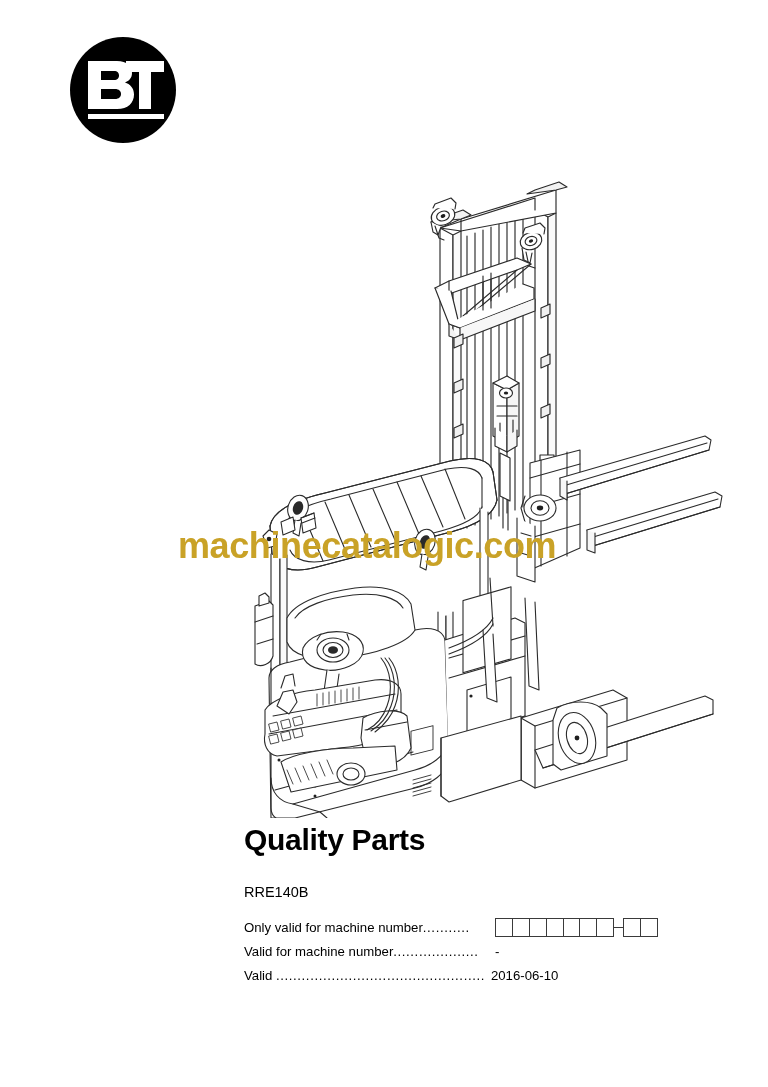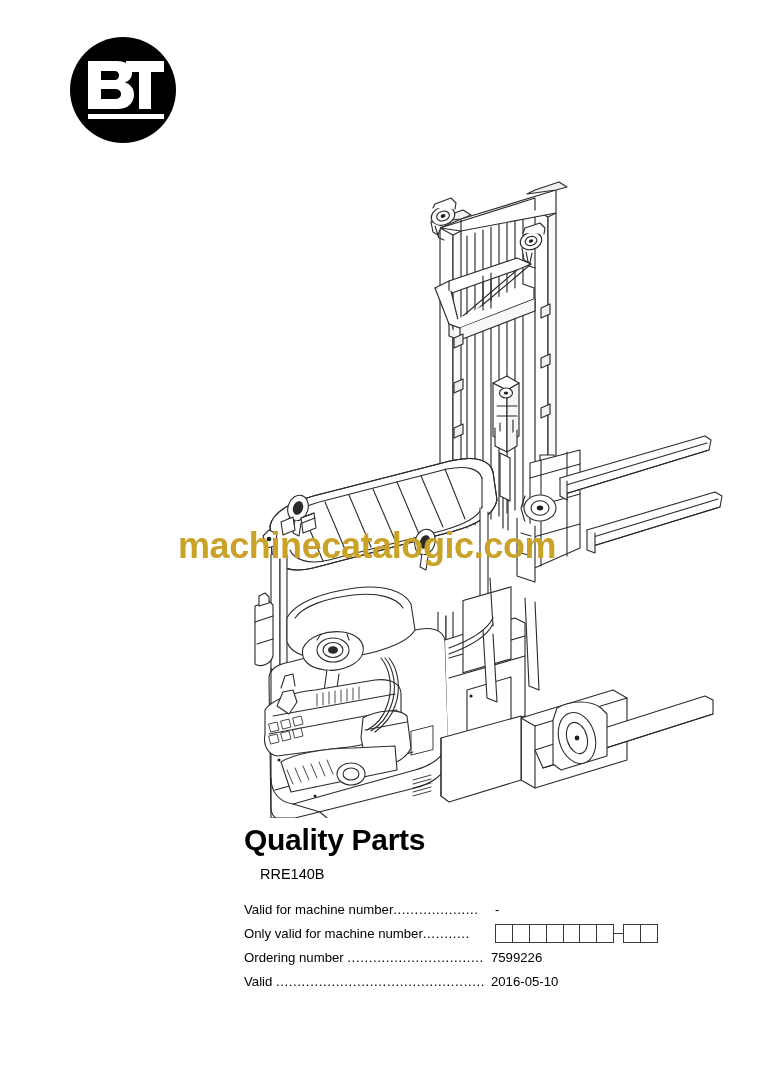--- a/index.html
+++ b/index.html
@@ -36,24 +36,24 @@
     pointer-events:none;
     z-index:5;
   }
 
   
   #title-block{
     position:absolute;left:244px;top:823px;width:470px;
   }
   #doc-title{
     font-size:30px;font-weight:700;letter-spacing:-0.3px;
-    margin:0 0 8px 0;line-height:34px;
+    margin:0 0 26px 0;line-height:34px;
   }
   #model-code{
-    font-size:14.5px;font-weight:400;margin:0 0 14px 16px;line-height:18px;
+    font-size:14.5px;font-weight:400;margin:0 0 14px 0;line-height:18px;
   }
 
   .meta-table{border-collapse:collapse;width:470px;}
   .meta-table tr{height:24px;}
   .meta-label{
     font-size:13.2px;font-weight:400;
     white-space:nowrap;
     padding:0;vertical-align:middle;
     width:240px;
     overflow:hidden;
@@ -421,27 +421,20 @@
 
     <h1 id="doc-title">Quality Parts</h1>
 
     <div id="model-code">RRE140B</div>
 
     <table class="meta-table">
       <tbody>
 
         <tr>
           <td class="meta-label">
-            <span class="lbl">Valid for machine number</span><span class="dots">....................</span>
-          </td>
-          <td class="meta-value indent">-</td>
-        </tr>
-
-        <tr>
-          <td class="meta-label">
             <span class="lbl">Only valid for machine number</span><span class="dots">...........</span>
           </td>
           <td class="meta-value">
             <div class="serial-row">
               <div class="serial-box"></div>
               <div class="serial-box"></div>
               <div class="serial-box"></div>
               <div class="serial-box"></div>
               <div class="serial-box"></div>
               <div class="serial-box"></div>
@@ -450,30 +443,31 @@
               <div class="serial-group2">
                 <div class="serial-box"></div>
                 <div class="serial-box"></div>
               </div>
             </div>
           </td>
         </tr>
 
         <tr>
           <td class="meta-label">
-            <span class="lbl">Ordering number </span><span class="dots">................................</span>
+            <span class="lbl">Valid for machine number</span><span class="dots">....................</span>
           </td>
-          <td class="meta-value">7599226</td>
+          <td class="meta-value indent">-</td>
         </tr>
+
 
         <tr>
           <td class="meta-label">
             <span class="lbl">Valid </span><span class="dots">.................................................</span>
           </td>
-          <td class="meta-value">2016-05-10</td>
+          <td class="meta-value">2016-06-10</td>
         </tr>
 
 
       </tbody>
     </table>
   </div>
 
 </div>
 
 </body></html>

